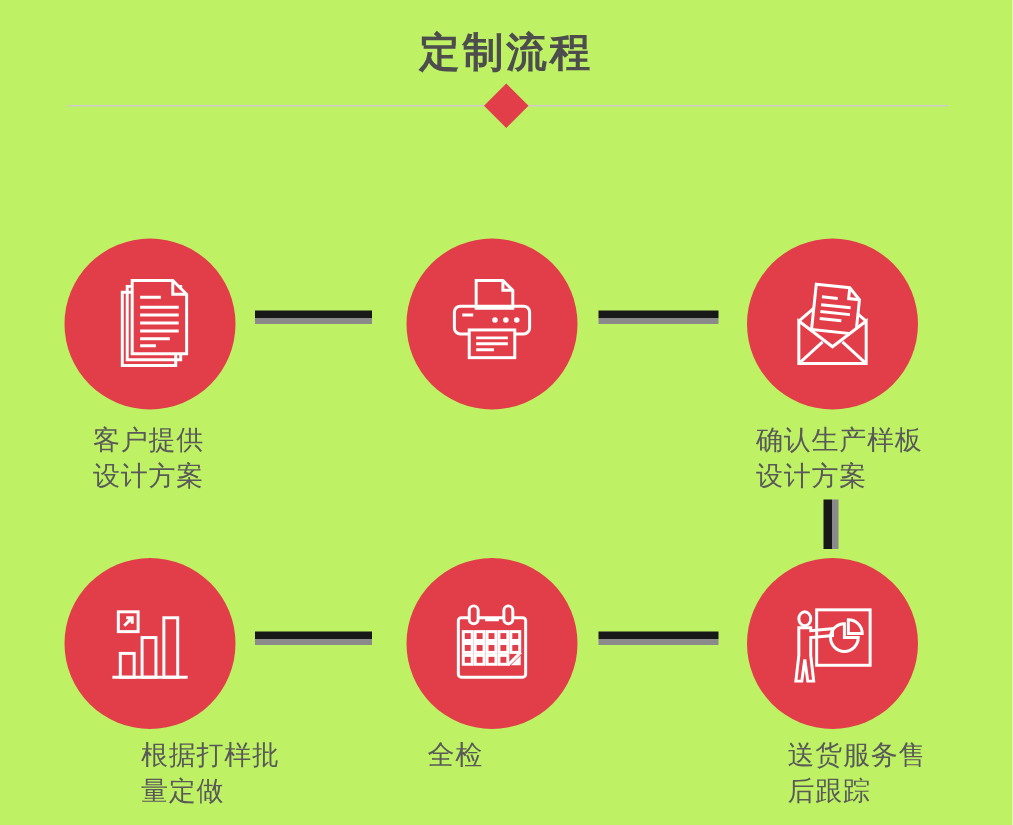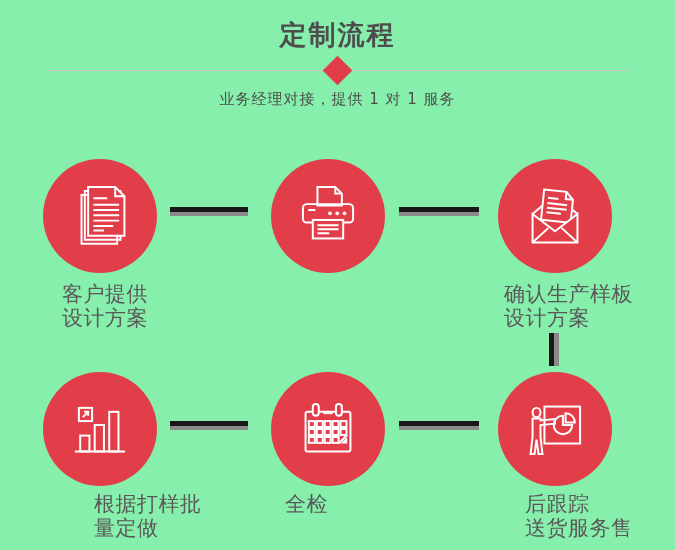--- a/index.html
+++ b/index.html
@@ -1,17 +1,17 @@
 <!DOCTYPE html>
 <html><head>
 <meta charset="utf-8">
 <style>
   html,body{margin:0;padding:0;background:#fff;}
   #canvas{
-    position:relative;width:675px;height:550px;background:#86efac;overflow:hidden;
+    position:relative;width:675px;height:550px;background:#bef264;overflow:hidden;
     font-family:"DejaVu Sans","Liberation Sans",sans-serif;
   }
   .page-title{
     position:absolute;top:17px;left:0;width:100%;text-align:center;
     font-size:27px;font-weight:bold;color:#4d4d4d;letter-spacing:2px;
   }
   .divider-line{
     position:absolute;top:70px;left:45px;width:587px;height:1px;background:#cccccc;
   }
   .divider-diamond{
@@ -28,41 +28,40 @@
   }
   .step-circle svg{
     position:absolute;left:50%;top:50%;width:66px;height:66px;
     transform:translate(-50%,-50%);
     fill:none;stroke:#ffffff;stroke-width:3;stroke-linejoin:miter;
   }
   .fillred{fill:#e23e4a;}
   .dot{fill:#ffffff;stroke:none;}
   .fillwhite{fill:#ffffff;stroke:none;}
   .step-label{
-    position:absolute;font-size:21px;line-height:24px;color:#595959;
+    position:absolute;font-size:18px;line-height:24px;color:#595959;
     white-space:nowrap;text-align:left;letter-spacing:0.5px;
   }
   .connector-h{
     position:absolute;width:78px;height:9px;
     background:linear-gradient(to bottom,#181818 0%,#181818 55%,#8a8a8a 55%,#8a8a8a 100%);
   }
   .connector-v{
     position:absolute;width:10px;height:33px;
     background:linear-gradient(to right,#181818 0%,#181818 55%,#8a8a8a 55%,#8a8a8a 100%);
   }
 </style>
 </head>
 <body>
 
 <div id="canvas">
 
   <div class="page-title">定制流程</div>
   <div class="divider-line"></div>
   <div class="divider-diamond"></div>
-  <div class="subtitle">业务经理对接，提供 1 对 1 服务</div>
 
   <div class="connector-h" style="left:170px;top:207px;"></div>
   <div class="connector-h" style="left:399px;top:207px;width:80px;"></div>
 
   <div class="connector-v" style="left:549px;top:333px;"></div>
 
   <div class="connector-h" style="left:170px;top:421px;"></div>
   <div class="connector-h" style="left:399px;top:421px;width:80px;"></div>
 
   <div class="step-circle" style="left:43px;top:159px;">
@@ -156,17 +155,17 @@
   <div class="step-circle" style="left:498px;top:372px;">
     <svg viewBox="0 0 100 100">
       <rect x="34" y="16" width="54" height="56"></rect>
       <path d="M62,44 L62,30 A14,14 0 1 0 76,44 Z"></path>
       <path d="M66,40 L66,26 A14,14 0 0 1 80,40 Z"></path>
       <ellipse cx="22" cy="25" rx="6" ry="7"></ellipse>
       <path d="M16,34 L28,34 L28,37 L50,35 L50,42 L28,44 L28,62 L31,88 L25,88 L22,66 L19,88 L13,88 L16,62 Z"></path>
     </svg>
   </div>
   <div class="step-label" style="left:525px;top:492px;">
+    <div>送货服务售</div>
     <div>后跟踪</div>
-    <div>送货服务售</div>
   </div>
 
 </div>
 
 </body></html>

